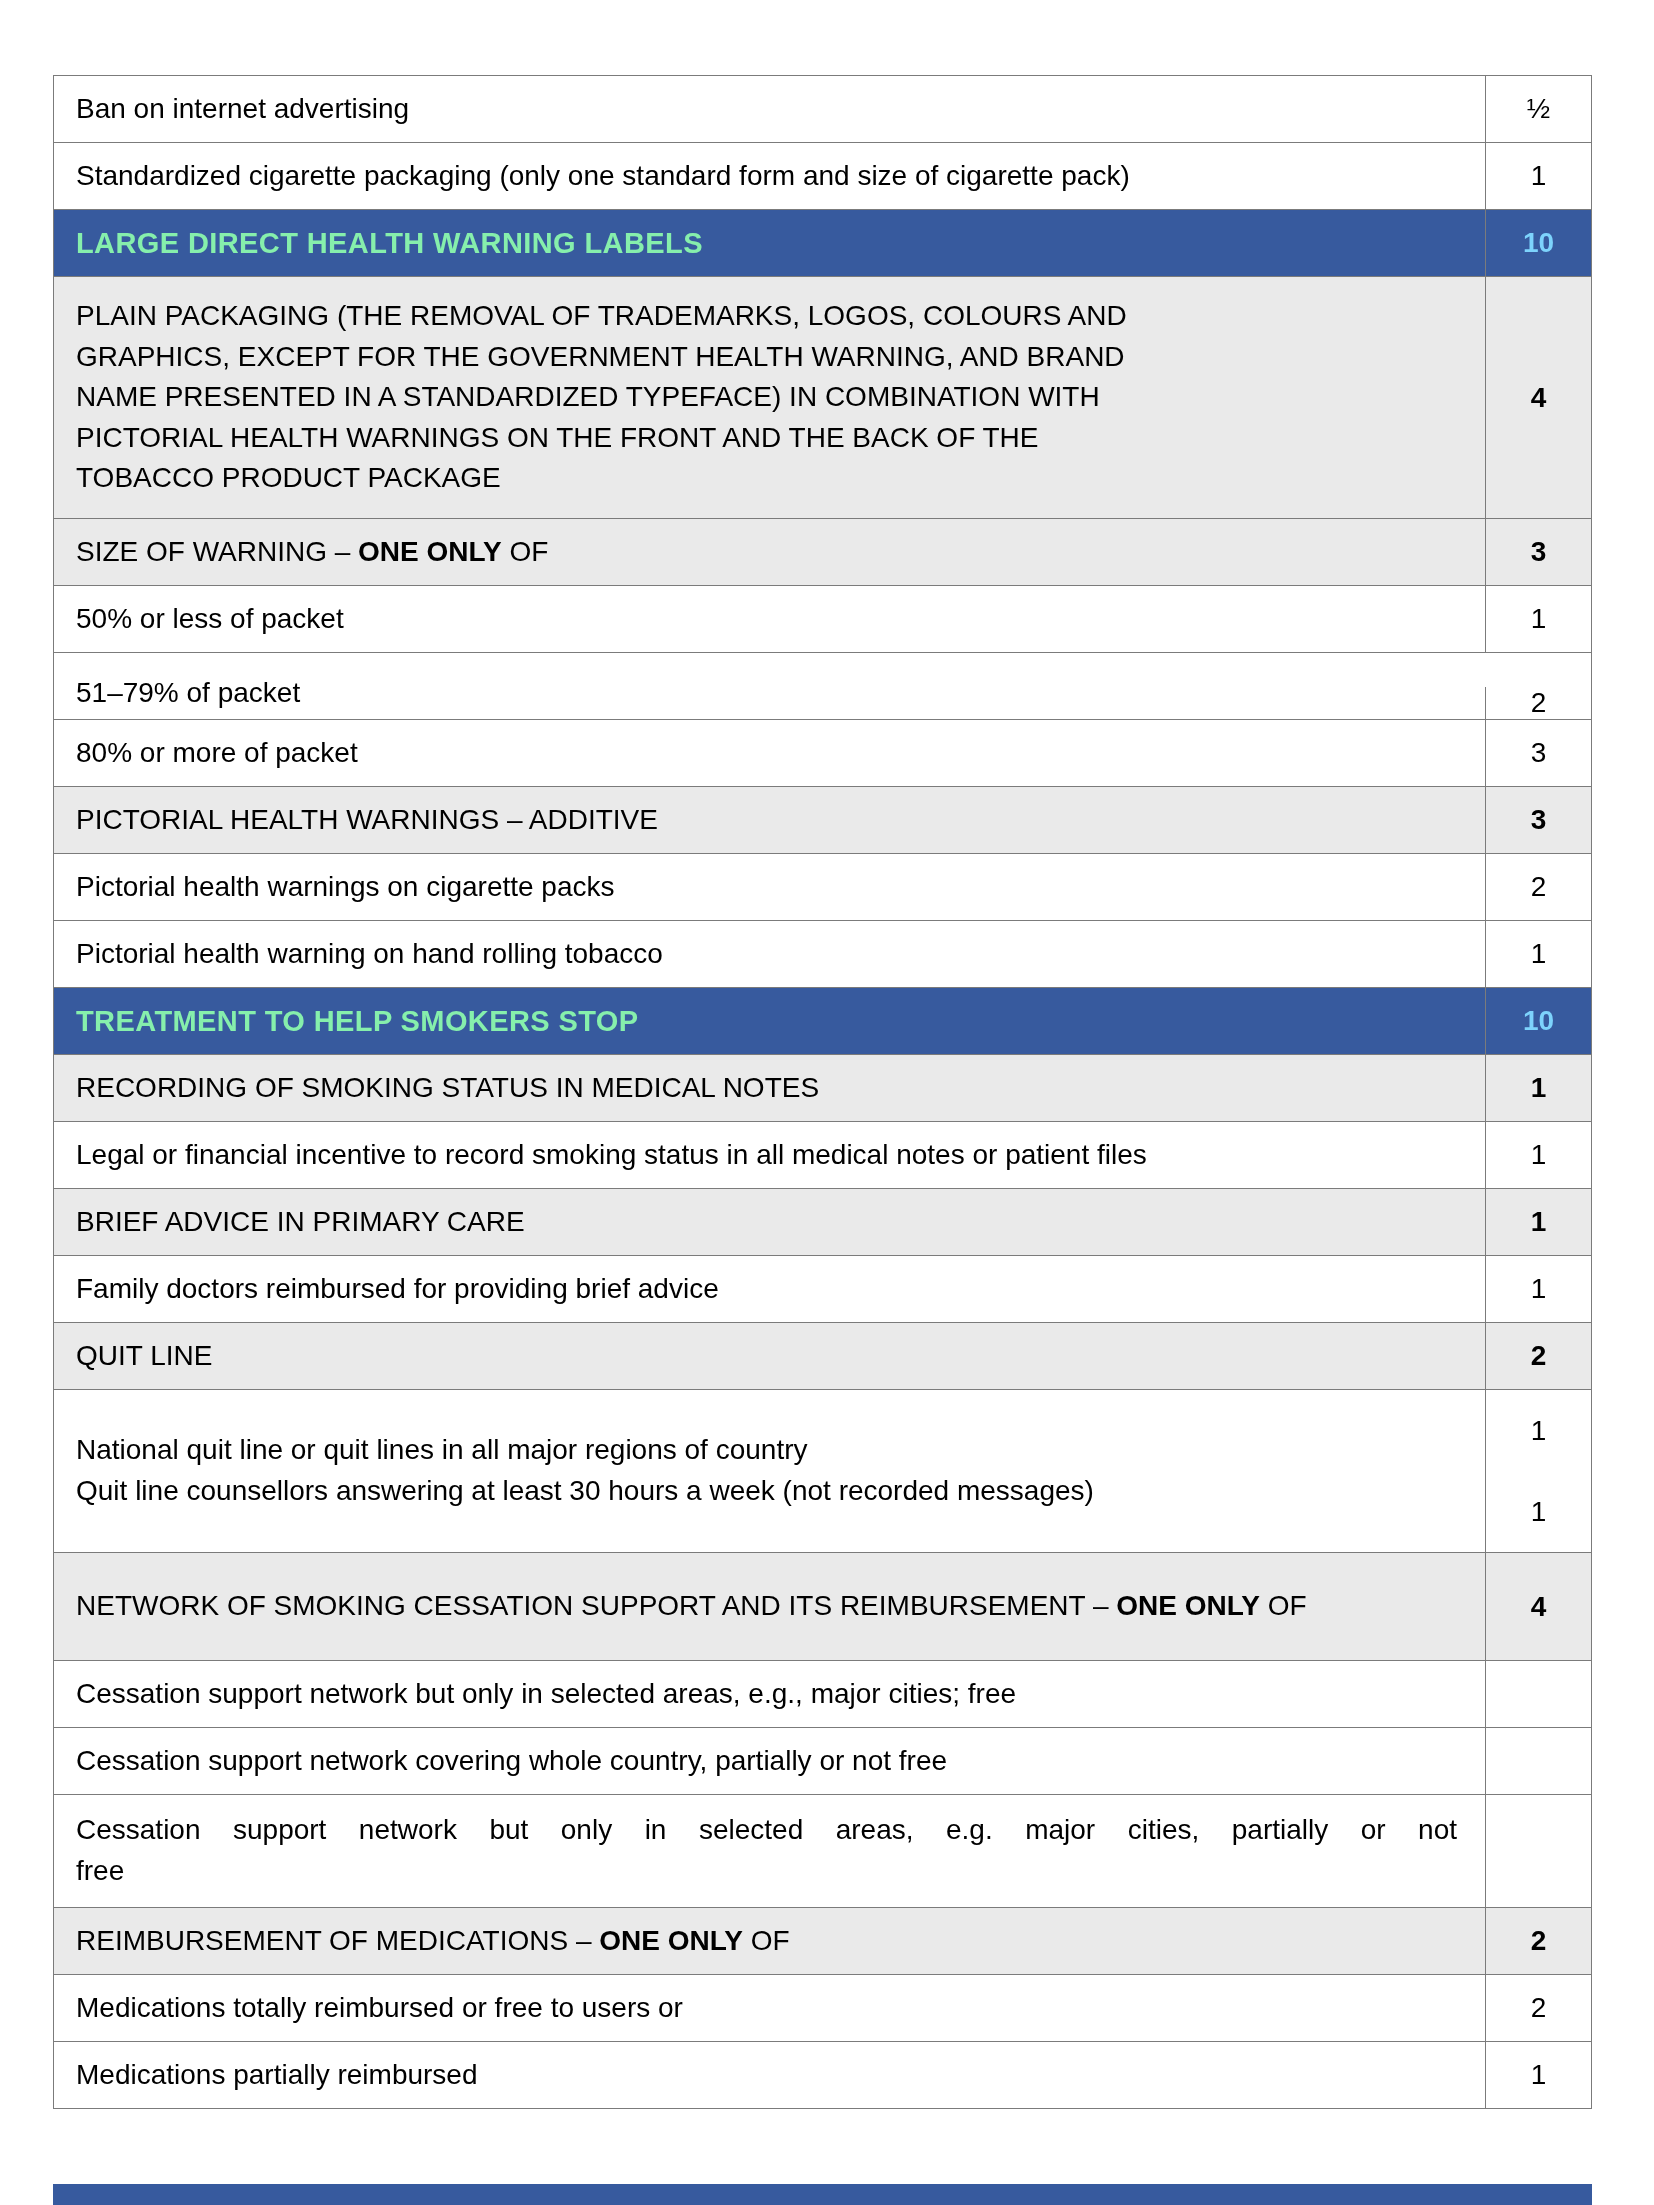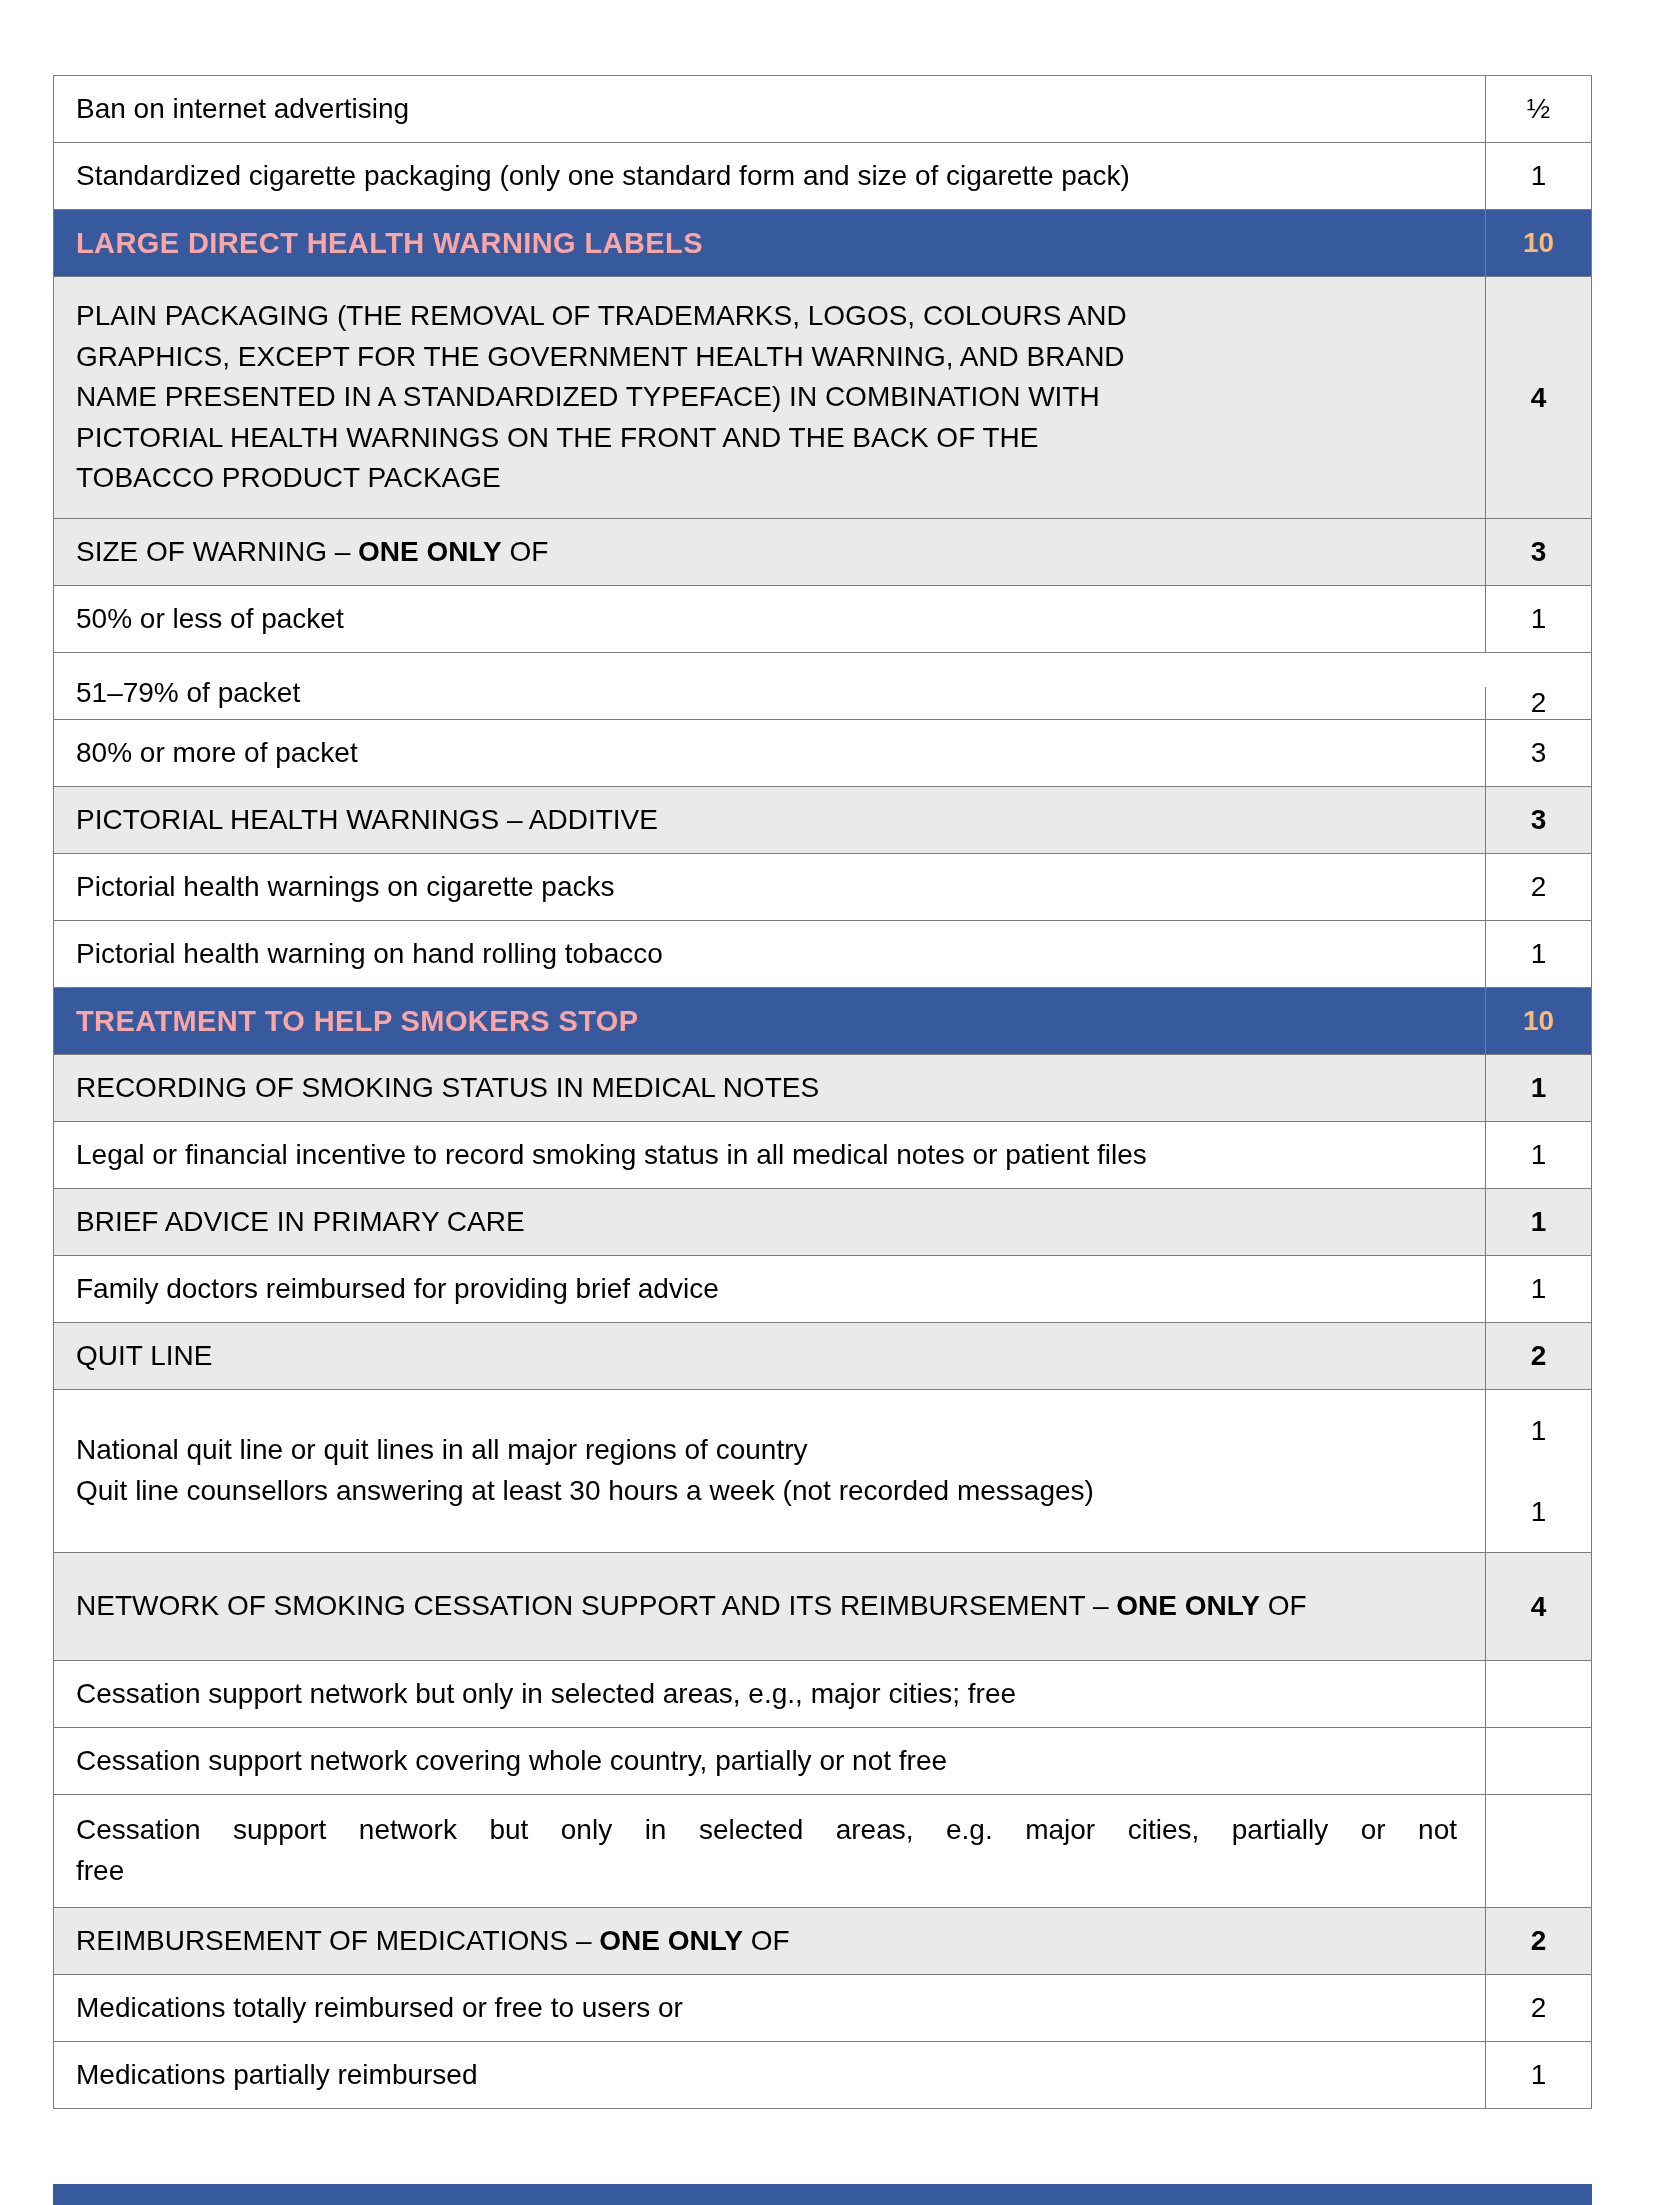--- a/index.html
+++ b/index.html
@@ -10,26 +10,26 @@
         border:1.7px solid #7b7b7b;border-bottom:none;box-sizing:border-box;}
   .row{display:flex;align-items:stretch;background:#ffffff;
         border-bottom:1.7px solid #7b7b7b;box-sizing:border-box;}
   .row.gray{background:#eaeaea;}
   .row.blue{background:#375a9e;}
   .cell-text{flex:1;display:flex;flex-direction:column;justify-content:center;
         padding:5px 28px 5px 22px;font-size:28px;line-height:1.45;box-sizing:border-box;}
   .cell-text .line{display:block;}
   .cell-text.preline .line{white-space:pre-line;}
   .cell-text.justify .line{text-align:justify;text-align-last:justify;white-space:pre-line;}
-  .row.blue .cell-text{color:#fca5a5;font-weight:700;font-size:29px;letter-spacing:0.4px;}
+  .row.blue .cell-text{color:#86efac;font-weight:700;font-size:29px;letter-spacing:0.4px;}
   .cell-value{width:106px;flex:0 0 106px;border-left:1.7px solid #7b7b7b;
         display:flex;flex-direction:column;align-items:center;justify-content:center;
         font-size:28px;box-sizing:border-box;text-align:center;}
   .cell-value .v{flex:1;display:flex;align-items:center;justify-content:center;width:100%;}
-  .row.blue .cell-value{color:#fdba74;font-weight:700;border-left-color:#7b7b7b;}
+  .row.blue .cell-value{color:#7dd3fc;font-weight:700;border-left-color:#7b7b7b;}
   .cell-value.vbold{font-weight:700;}
   .b{font-weight:700;}
   .partial-bar{position:absolute;left:53px;top:2140px;width:1539px;height:43px;
         background:#375a9e;box-sizing:border-box;}
 </style>
 </head>
 <body>
 
 <div class="page">
   <div class="score-table" id="score-table">

